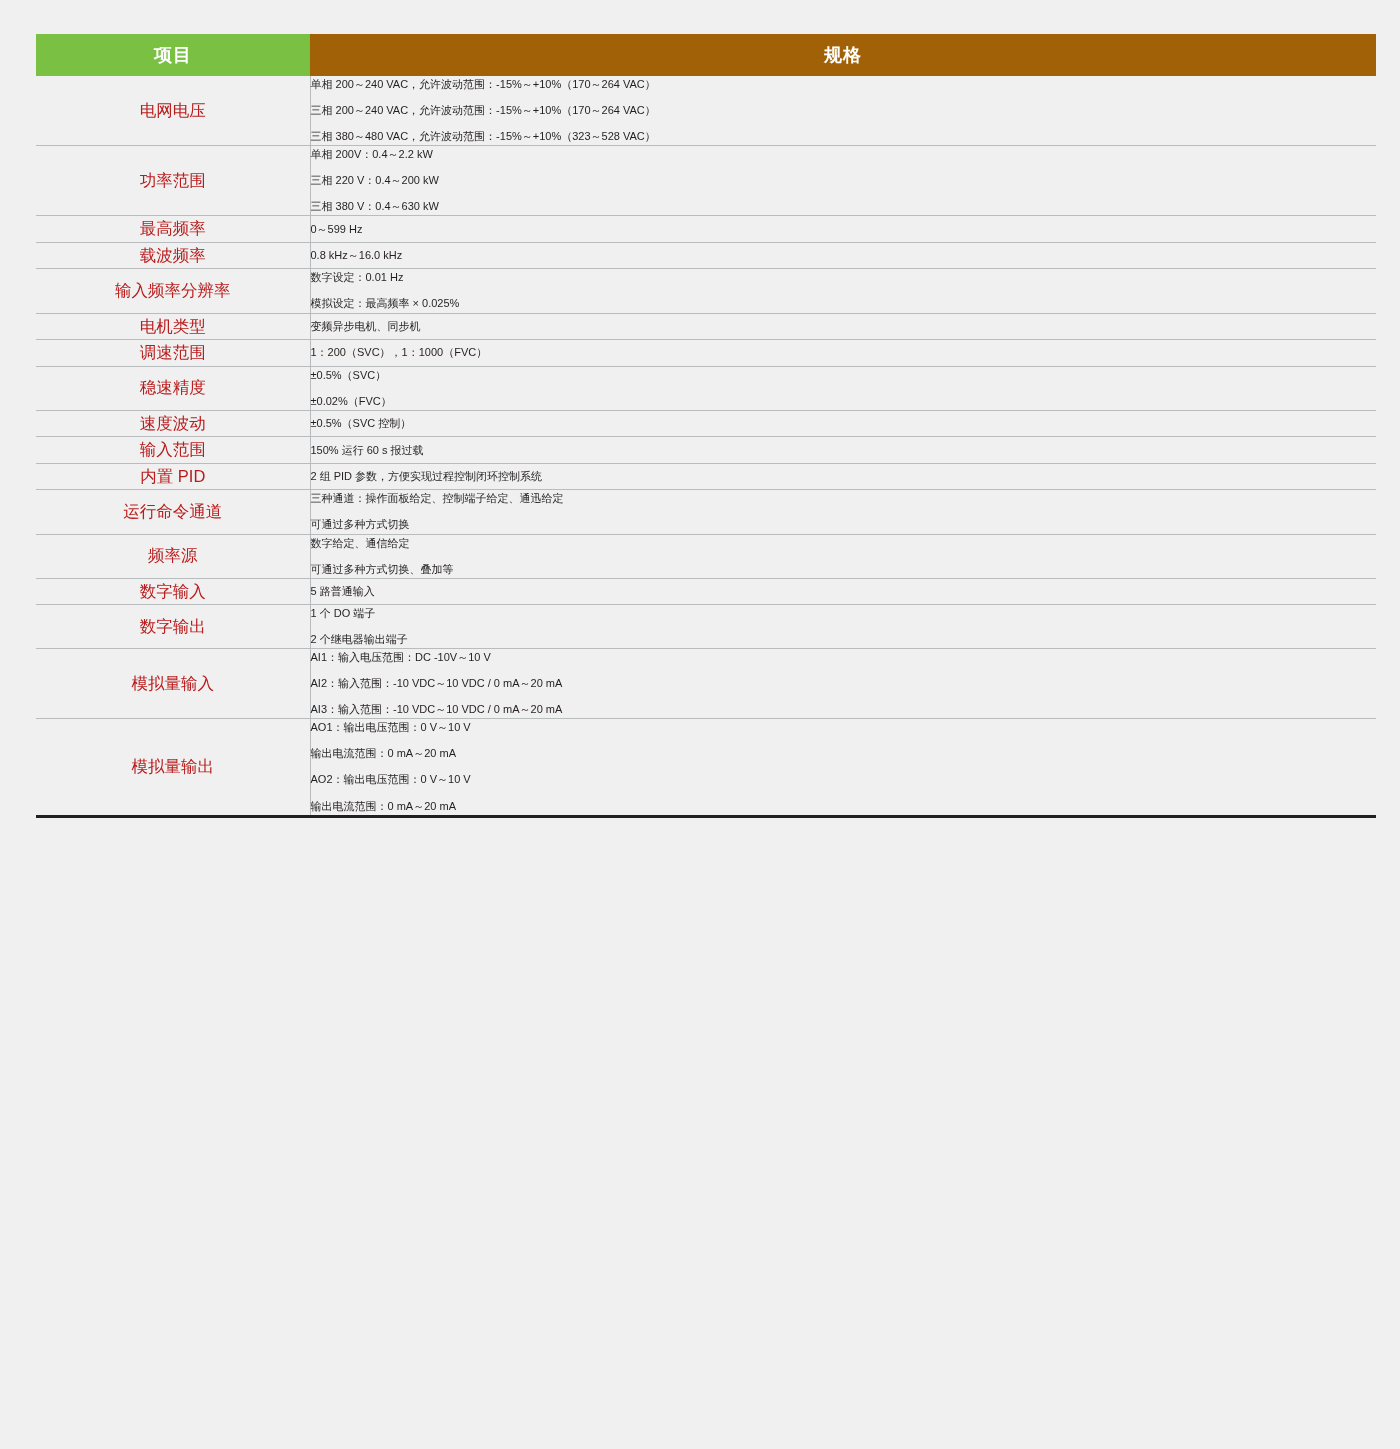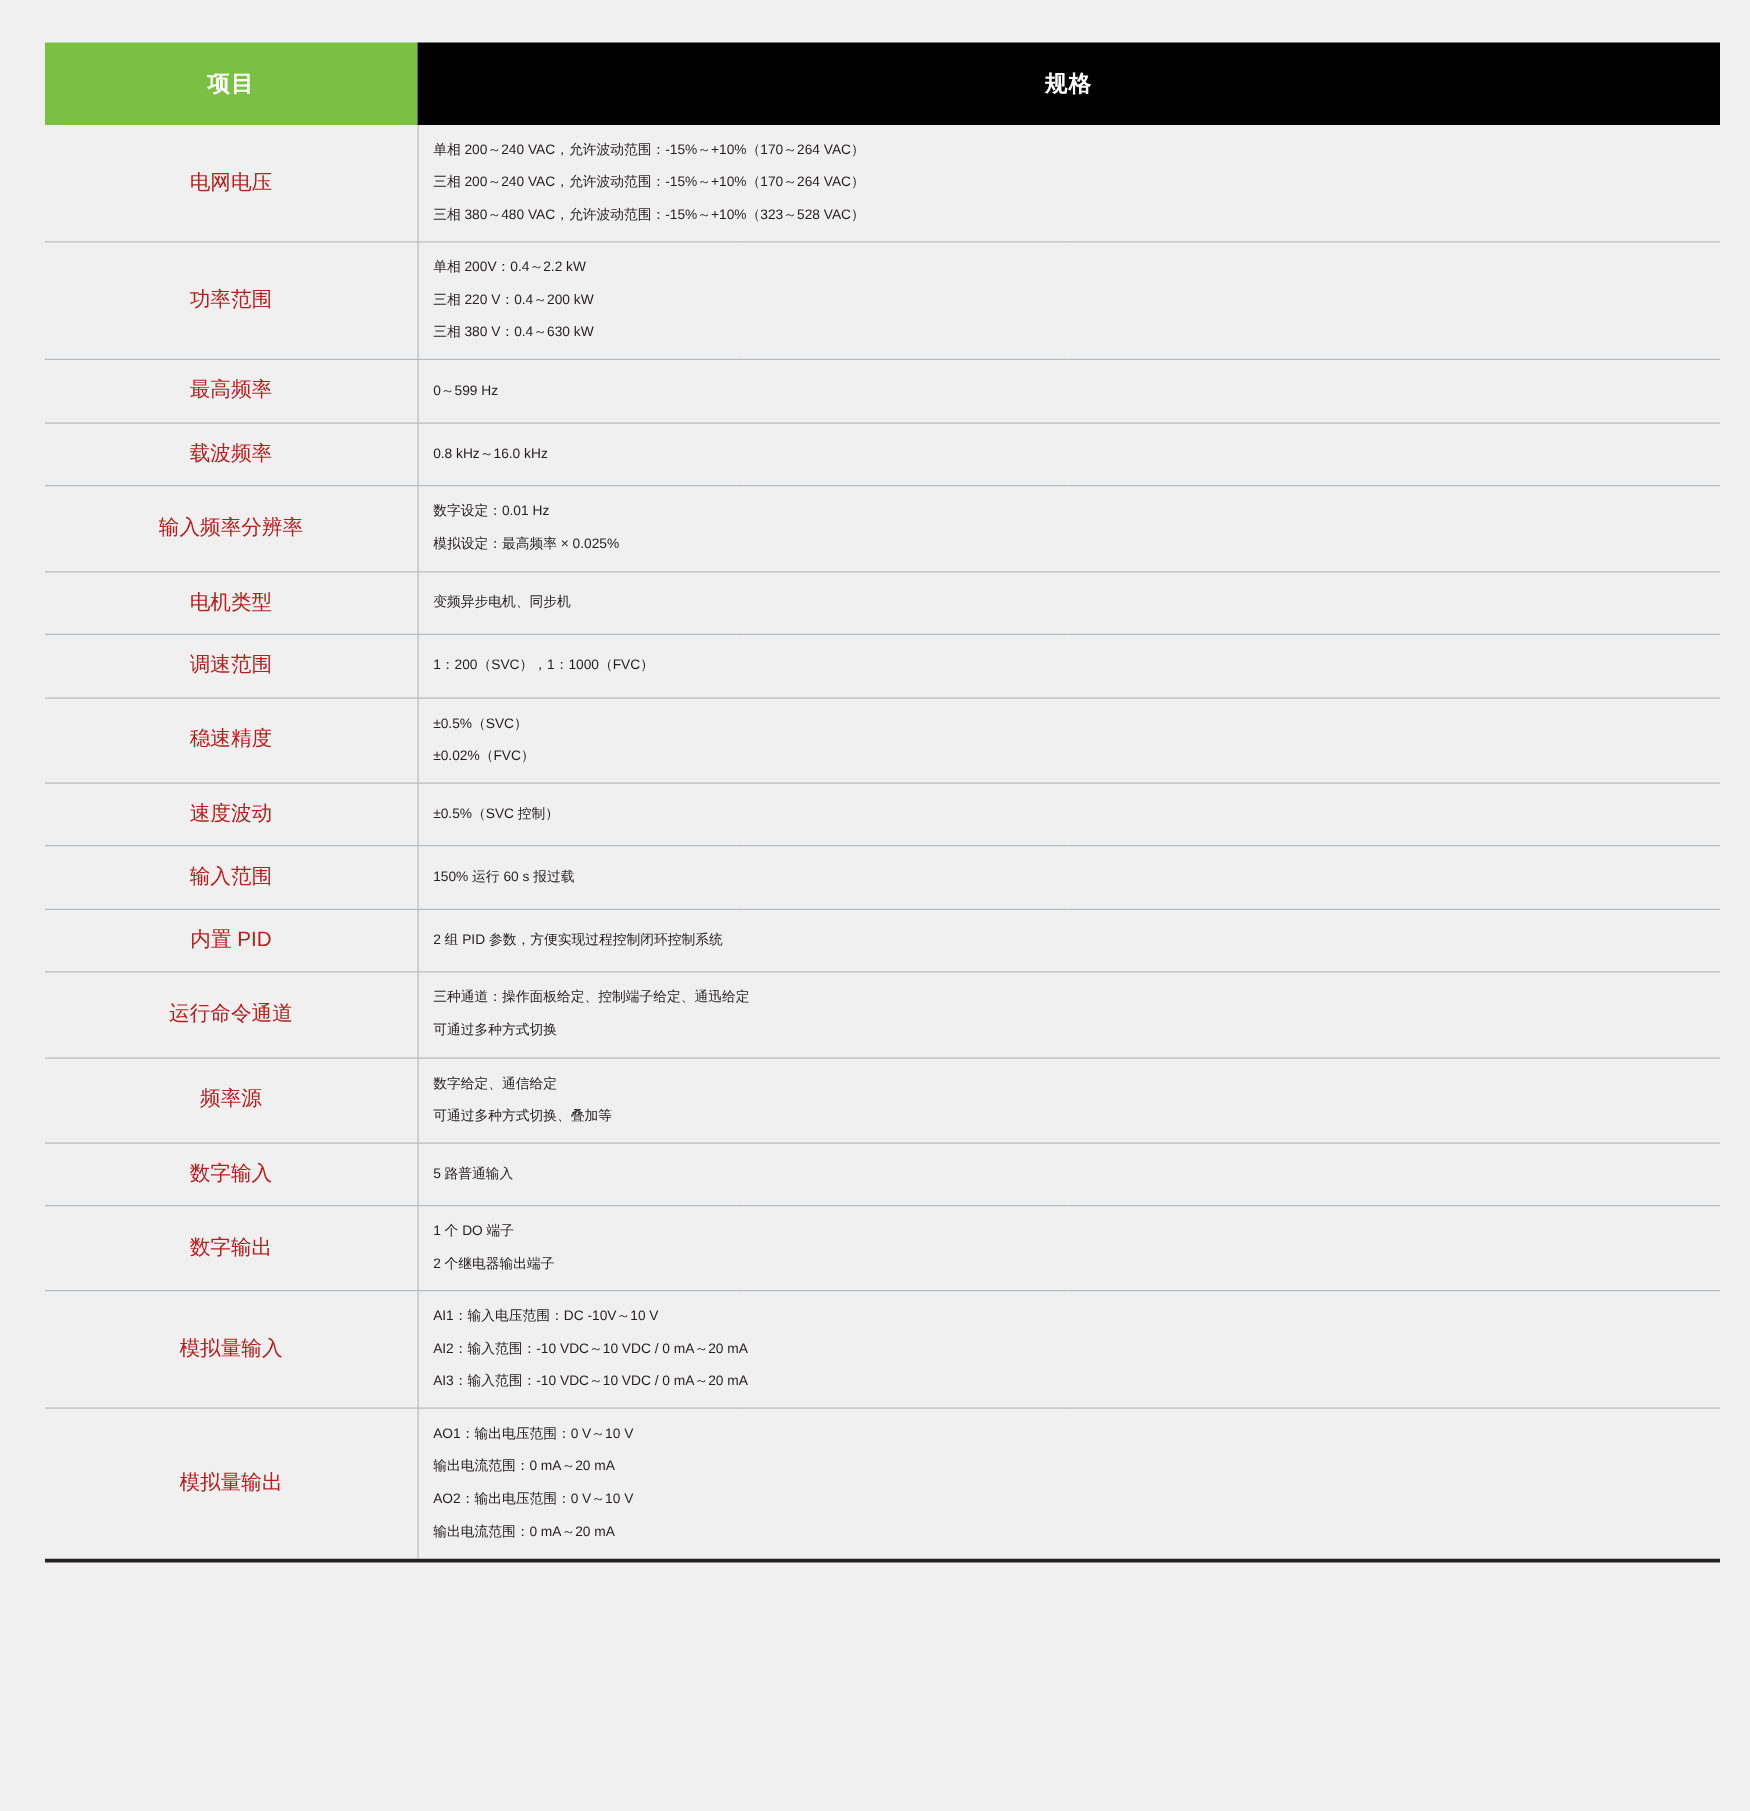--- a/index.html
+++ b/index.html
@@ -20,35 +20,35 @@
     top: 34px;
     width: 1340px;
   }
   table.spec {
     border-collapse: collapse;
     width: 1340px;
     table-layout: fixed;
   }
   table.spec td, table.spec th {
     vertical-align: middle;
-    padding: 12px;
+    padding: 0;
   }
   
   .hdr-item {
     width: 274px;
     background: #7ac143;
     color: #ffffff;
     font-size: 18px;
     font-weight: bold;
     text-align: center;
     height: 42px;
     letter-spacing: 1px;
   }
   .hdr-spec {
-    background: #000000;
+    background: #a16207;
     color: #ffffff;
     font-size: 18px;
     font-weight: bold;
     text-align: center;
     height: 42px;
     letter-spacing: 1px;
   }
   
   .lbl {
     width: 274px;

